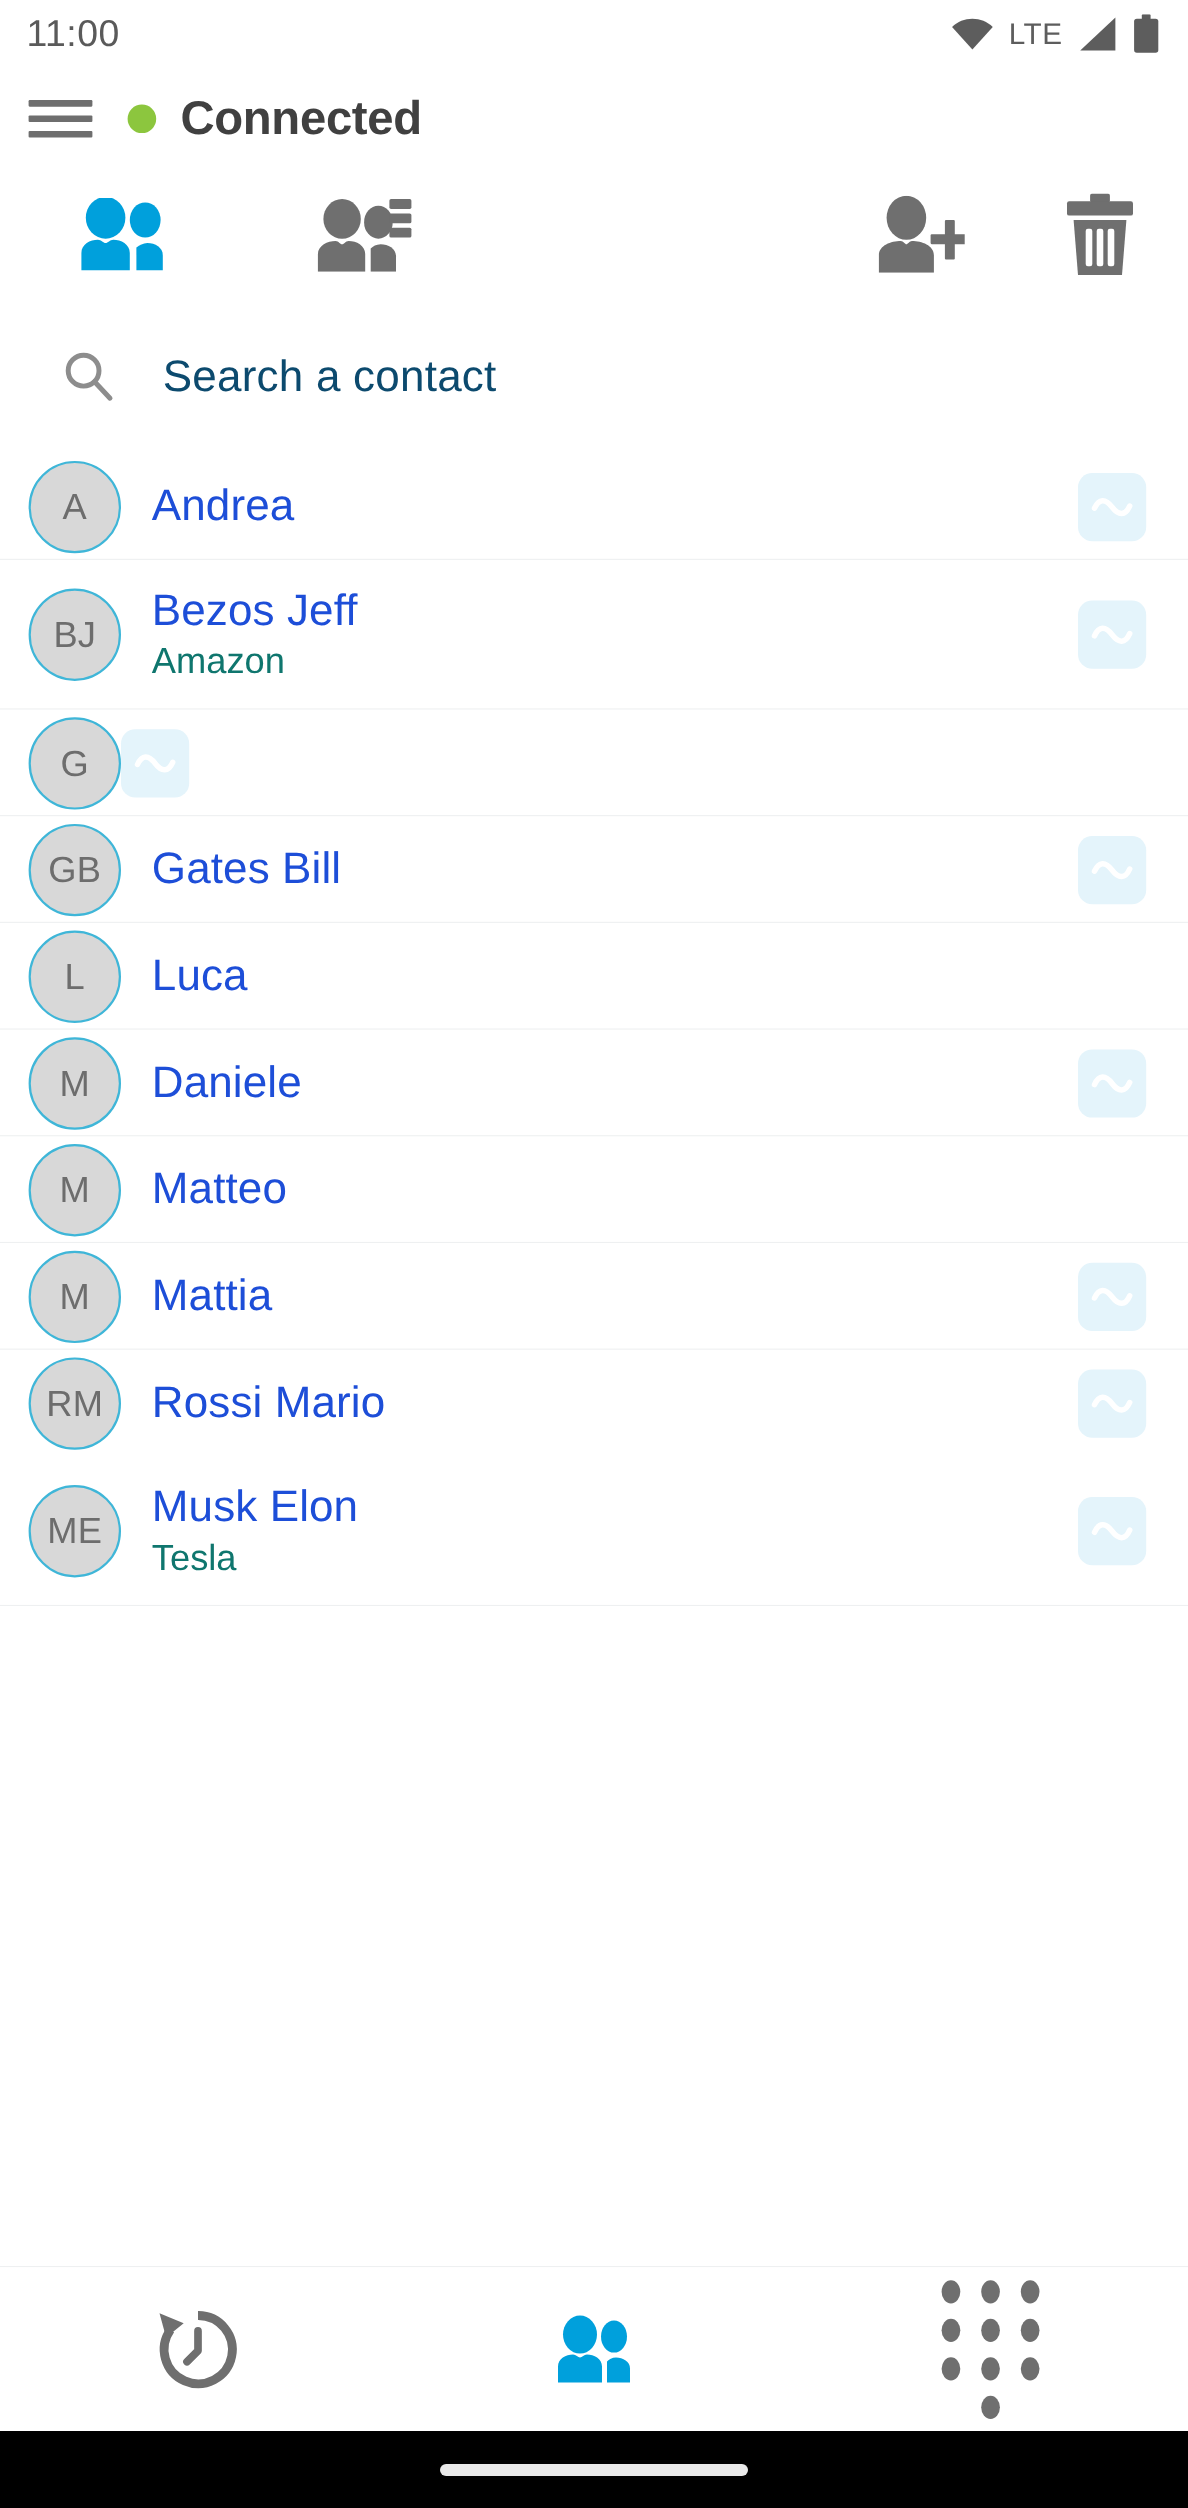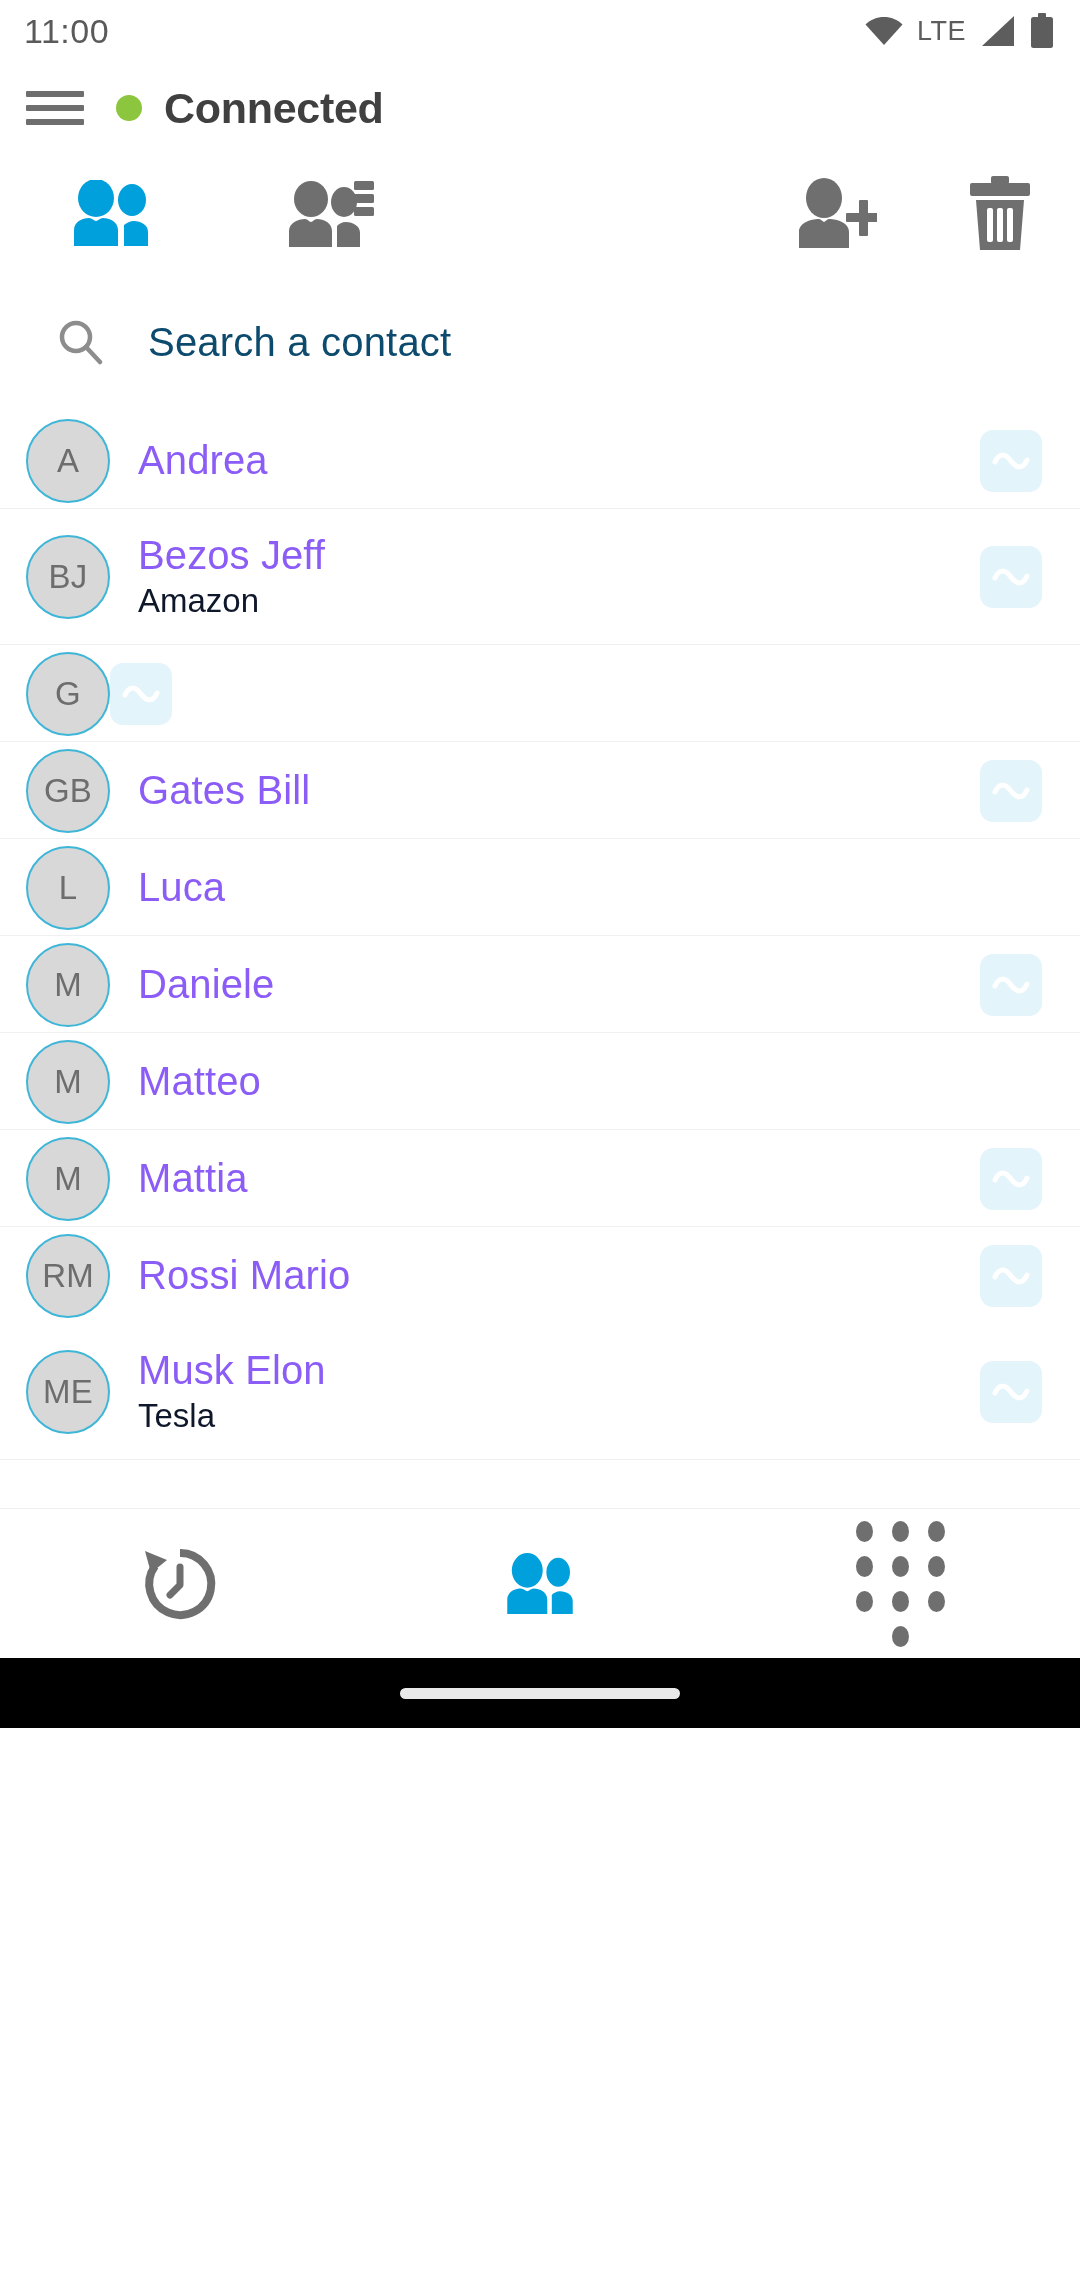--- a/index.html
+++ b/index.html
@@ -2,21 +2,21 @@
 <html><head>
 <meta charset="utf-8">
 <style>
   * { margin:0; padding:0; box-sizing:border-box; }
   html, body {
     width:1080px; height:2280px;
     background:#ffffff;
     font-family:"Liberation Sans", sans-serif;
     overflow:hidden;
   }
-  #app { width:1080px; height:1728px; position:relative; display:flex; flex-direction:column; background:#fff; }
+  #app { width:1080px; height:2280px; position:relative; display:flex; flex-direction:column; background:#fff; }
 
   
   .statusbar {
     height:62px; flex:0 0 62px;
     display:flex; align-items:center; justify-content:space-between;
     padding:0 26px 0 24px;
   }
   .sb-time { font-size:34px; color:#5a5a5a; letter-spacing:.5px; }
   .sb-right { display:flex; align-items:center; gap:14px; }
   .sb-lte { font-size:27px; color:#5d5d5d; letter-spacing:.5px; }
@@ -64,22 +64,22 @@
     content:""; position:absolute; left:0; right:0; bottom:0;
     height:1px; background:#eef0f1;
   }
   .avatar {
     width:84px; height:84px; flex:0 0 84px; border-radius:50%;
     background:#d8d8d8; border:2px solid #3fb6d8;
     display:flex; align-items:center; justify-content:center;
   }
   .avatar-initials { font-size:33px; color:#6d6d6d; letter-spacing:.2px; }
   .row-text { margin-left:28px; flex:1 1 auto; min-width:0; }
-  .row-name { font-size:40px; color:#8b5cf6; line-height:1.08; letter-spacing:.1px; white-space:nowrap; }
-  .row-sub  { font-size:33px; color:#0f172a; line-height:1.2; margin-top:4px; white-space:nowrap; }
+  .row-name { font-size:40px; color:#1d4ed8; line-height:1.08; letter-spacing:.1px; white-space:nowrap; }
+  .row-sub  { font-size:33px; color:#0f766e; line-height:1.2; margin-top:4px; white-space:nowrap; }
   .presence {
     width:62px; height:62px; flex:0 0 62px; border-radius:13px;
     background:#e4f4fb; display:flex; align-items:center; justify-content:center;
   }
   .presence.empty { background:transparent; }
 
   
   .bottomnav {
     height:150px; flex:0 0 150px;
     display:flex; align-items:center;

